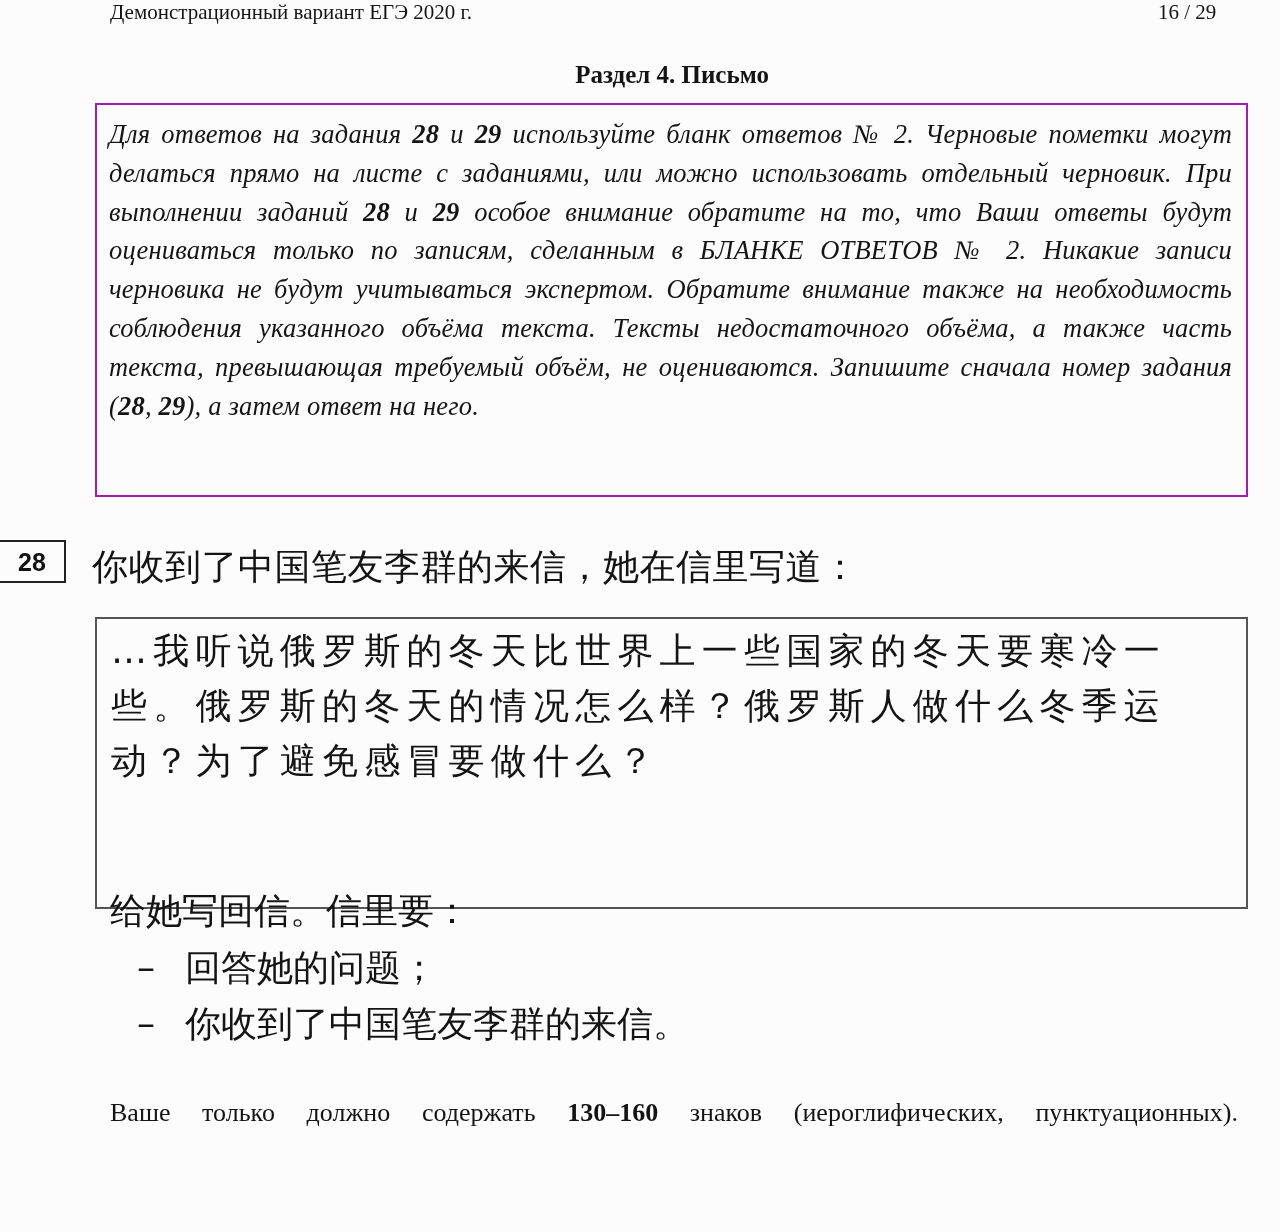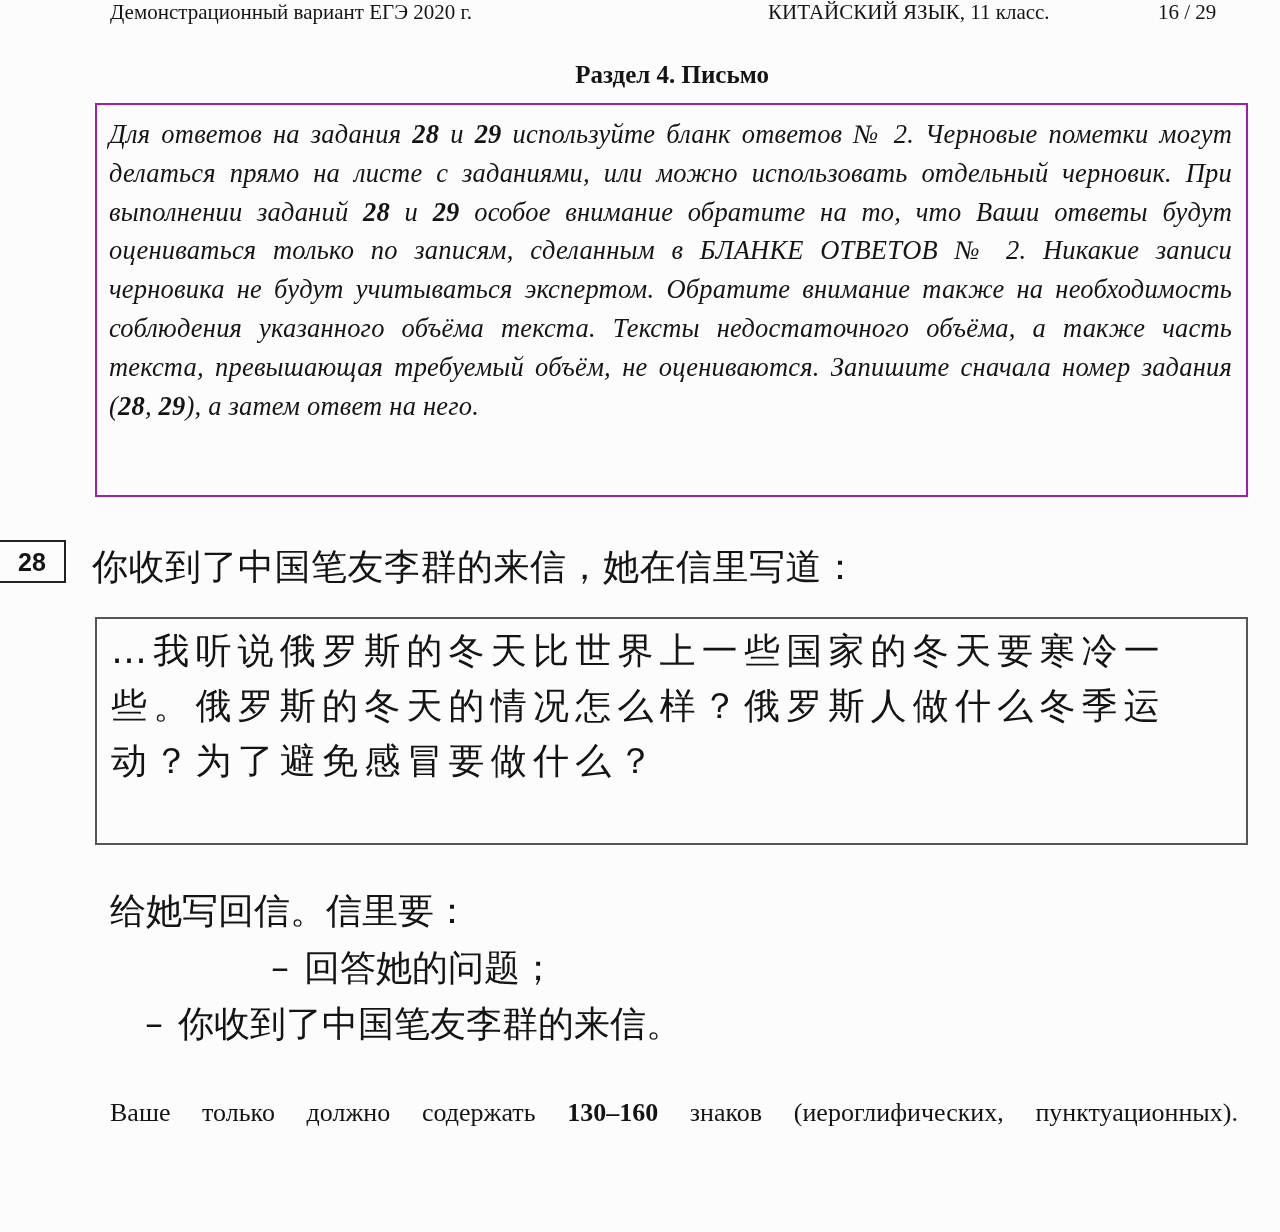--- a/index.html
+++ b/index.html
@@ -97,21 +97,21 @@
       font-size: 36px;
       line-height: 54px;
       letter-spacing: 0.5px;
       white-space: nowrap;
     }
     .letter-box {
       position: absolute;
       left: 95px;
       top: 617px;
       width: 1153px;
-      height: 228px;
+      height: 292px;
       border: 2px solid #555;
       box-sizing: border-box;
       padding: 4px 18px 0 14px;
     }
     .letter-line {
       font-family: "DejaVu Sans", "Liberation Sans", sans-serif;
       font-size: 36px;
       line-height: 55px;
       letter-spacing: 6.2px;
       white-space: nowrap;
@@ -120,26 +120,25 @@
       position: absolute;
       left: 110px;
       top: 884px;
       font-family: "DejaVu Sans", "Liberation Sans", sans-serif;
       font-size: 36px;
       line-height: 54px;
       white-space: nowrap;
     }
     .reply-list {
       position: absolute;
-      left: 130px;
+      left: 137px;
       top: 940px;
       margin: 0;
       padding: 0;
       list-style: none;
-      text-align: center;
     }
     .reply-item {
       font-family: "DejaVu Sans", "Liberation Sans", sans-serif;
       font-size: 36px;
       line-height: 56px;
       white-space: nowrap;
     }
     .reply-item .dash {
       display: inline-block;
       width: 48px;
@@ -159,21 +158,20 @@
     }
     .req-line1 b {
       font-weight: bold;
     }
   </style>
 </head>
 <body>
 
 <div class="page-header">
   <span class="header-left">Демонстрационный вариант ЕГЭ 2020 г.</span>
-  <span class="header-subject">КИТАЙСКИЙ ЯЗЫК, 11 класс.</span>
   <span class="header-page">16 / 29</span>
 </div>
 
 <div class="section-title">Раздел 4. Письмо</div>
 
 <div class="instructions-box">
   <div class="instructions-text"><span>Для ответов на задания </span><b>28</b><span> и </span><b>29</b><span> используйте бланк ответов № 2. Черновые пометки могут делаться прямо на листе с заданиями, или можно использовать отдельный черновик. При выполнении заданий </span><b>28</b><span> и </span><b>29</b><span> особое внимание обратите на то, что Ваши ответы будут оцениваться только по записям, сделанным в БЛАНКЕ ОТВЕТОВ № 2. Никакие записи черновика не будут учитываться экспертом. Обратите внимание также на необходимость соблюдения указанного объёма текста. Тексты недостаточного объёма, а также часть текста, превышающая требуемый объём, не оцениваются. Запишите сначала номер задания (</span><b>28</b><span>, </span><b>29</b><span>), а затем ответ на него.</span></div>
 </div>
 
 <div class="task-number-box">28</div>

